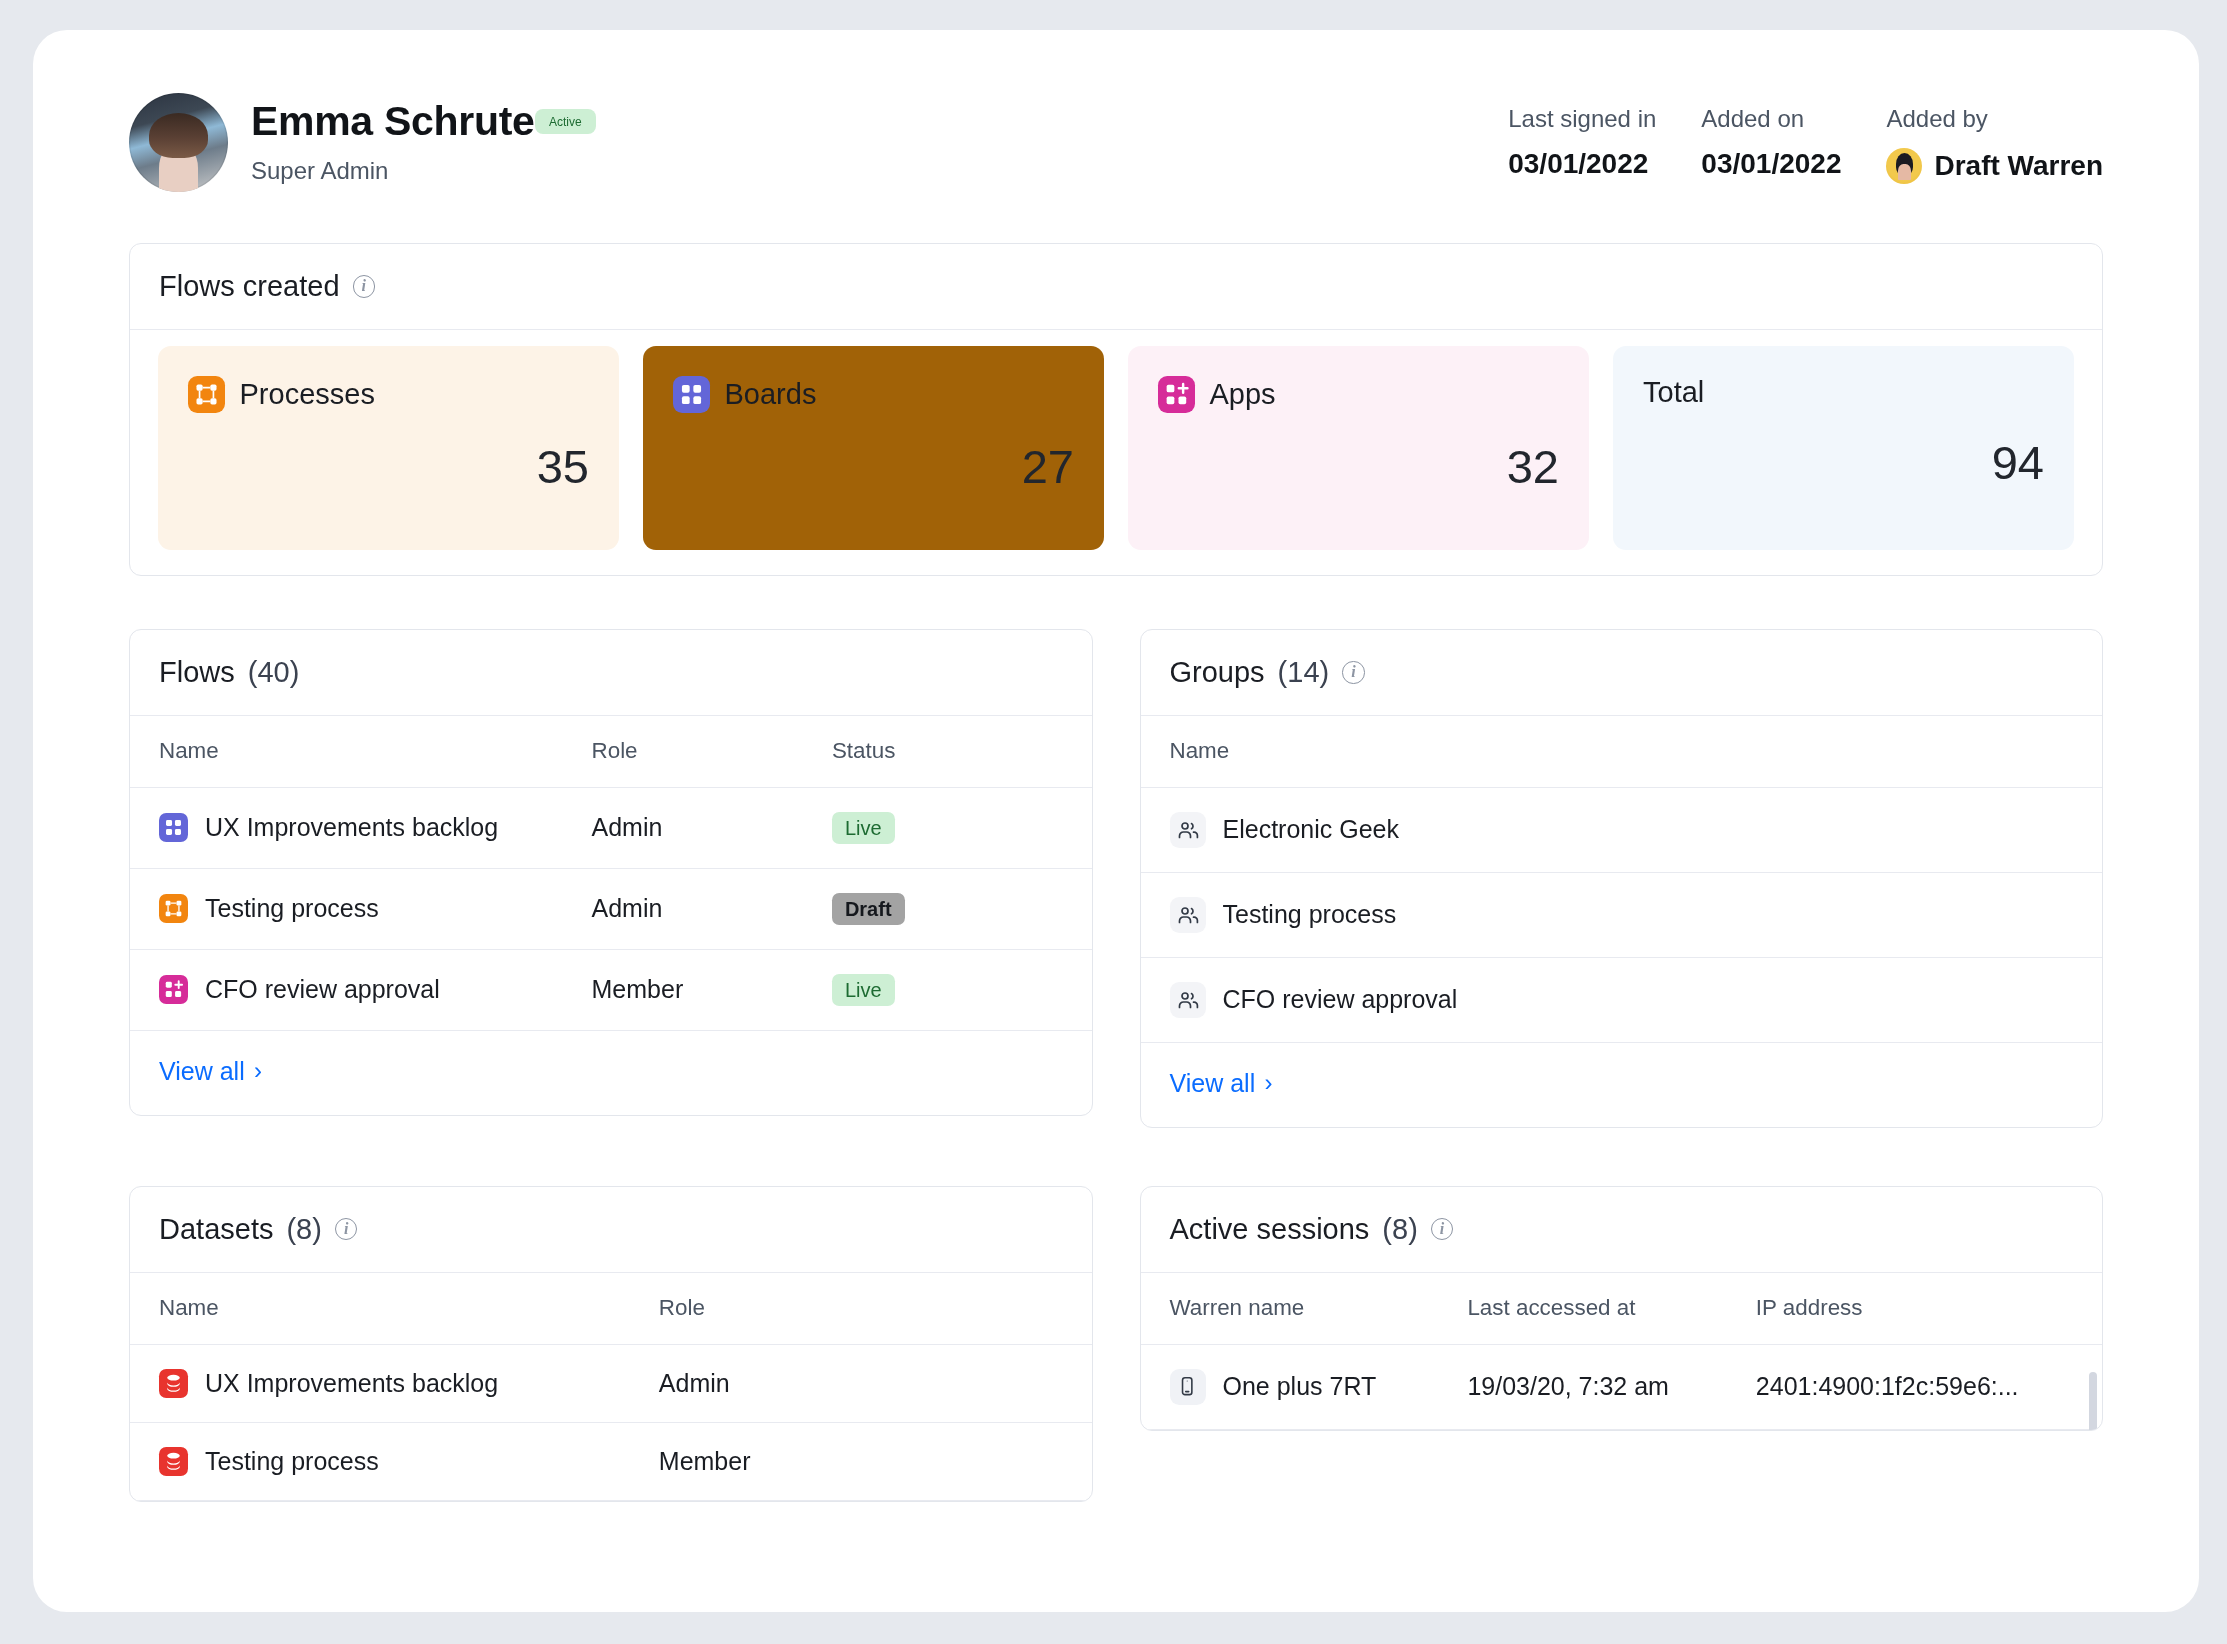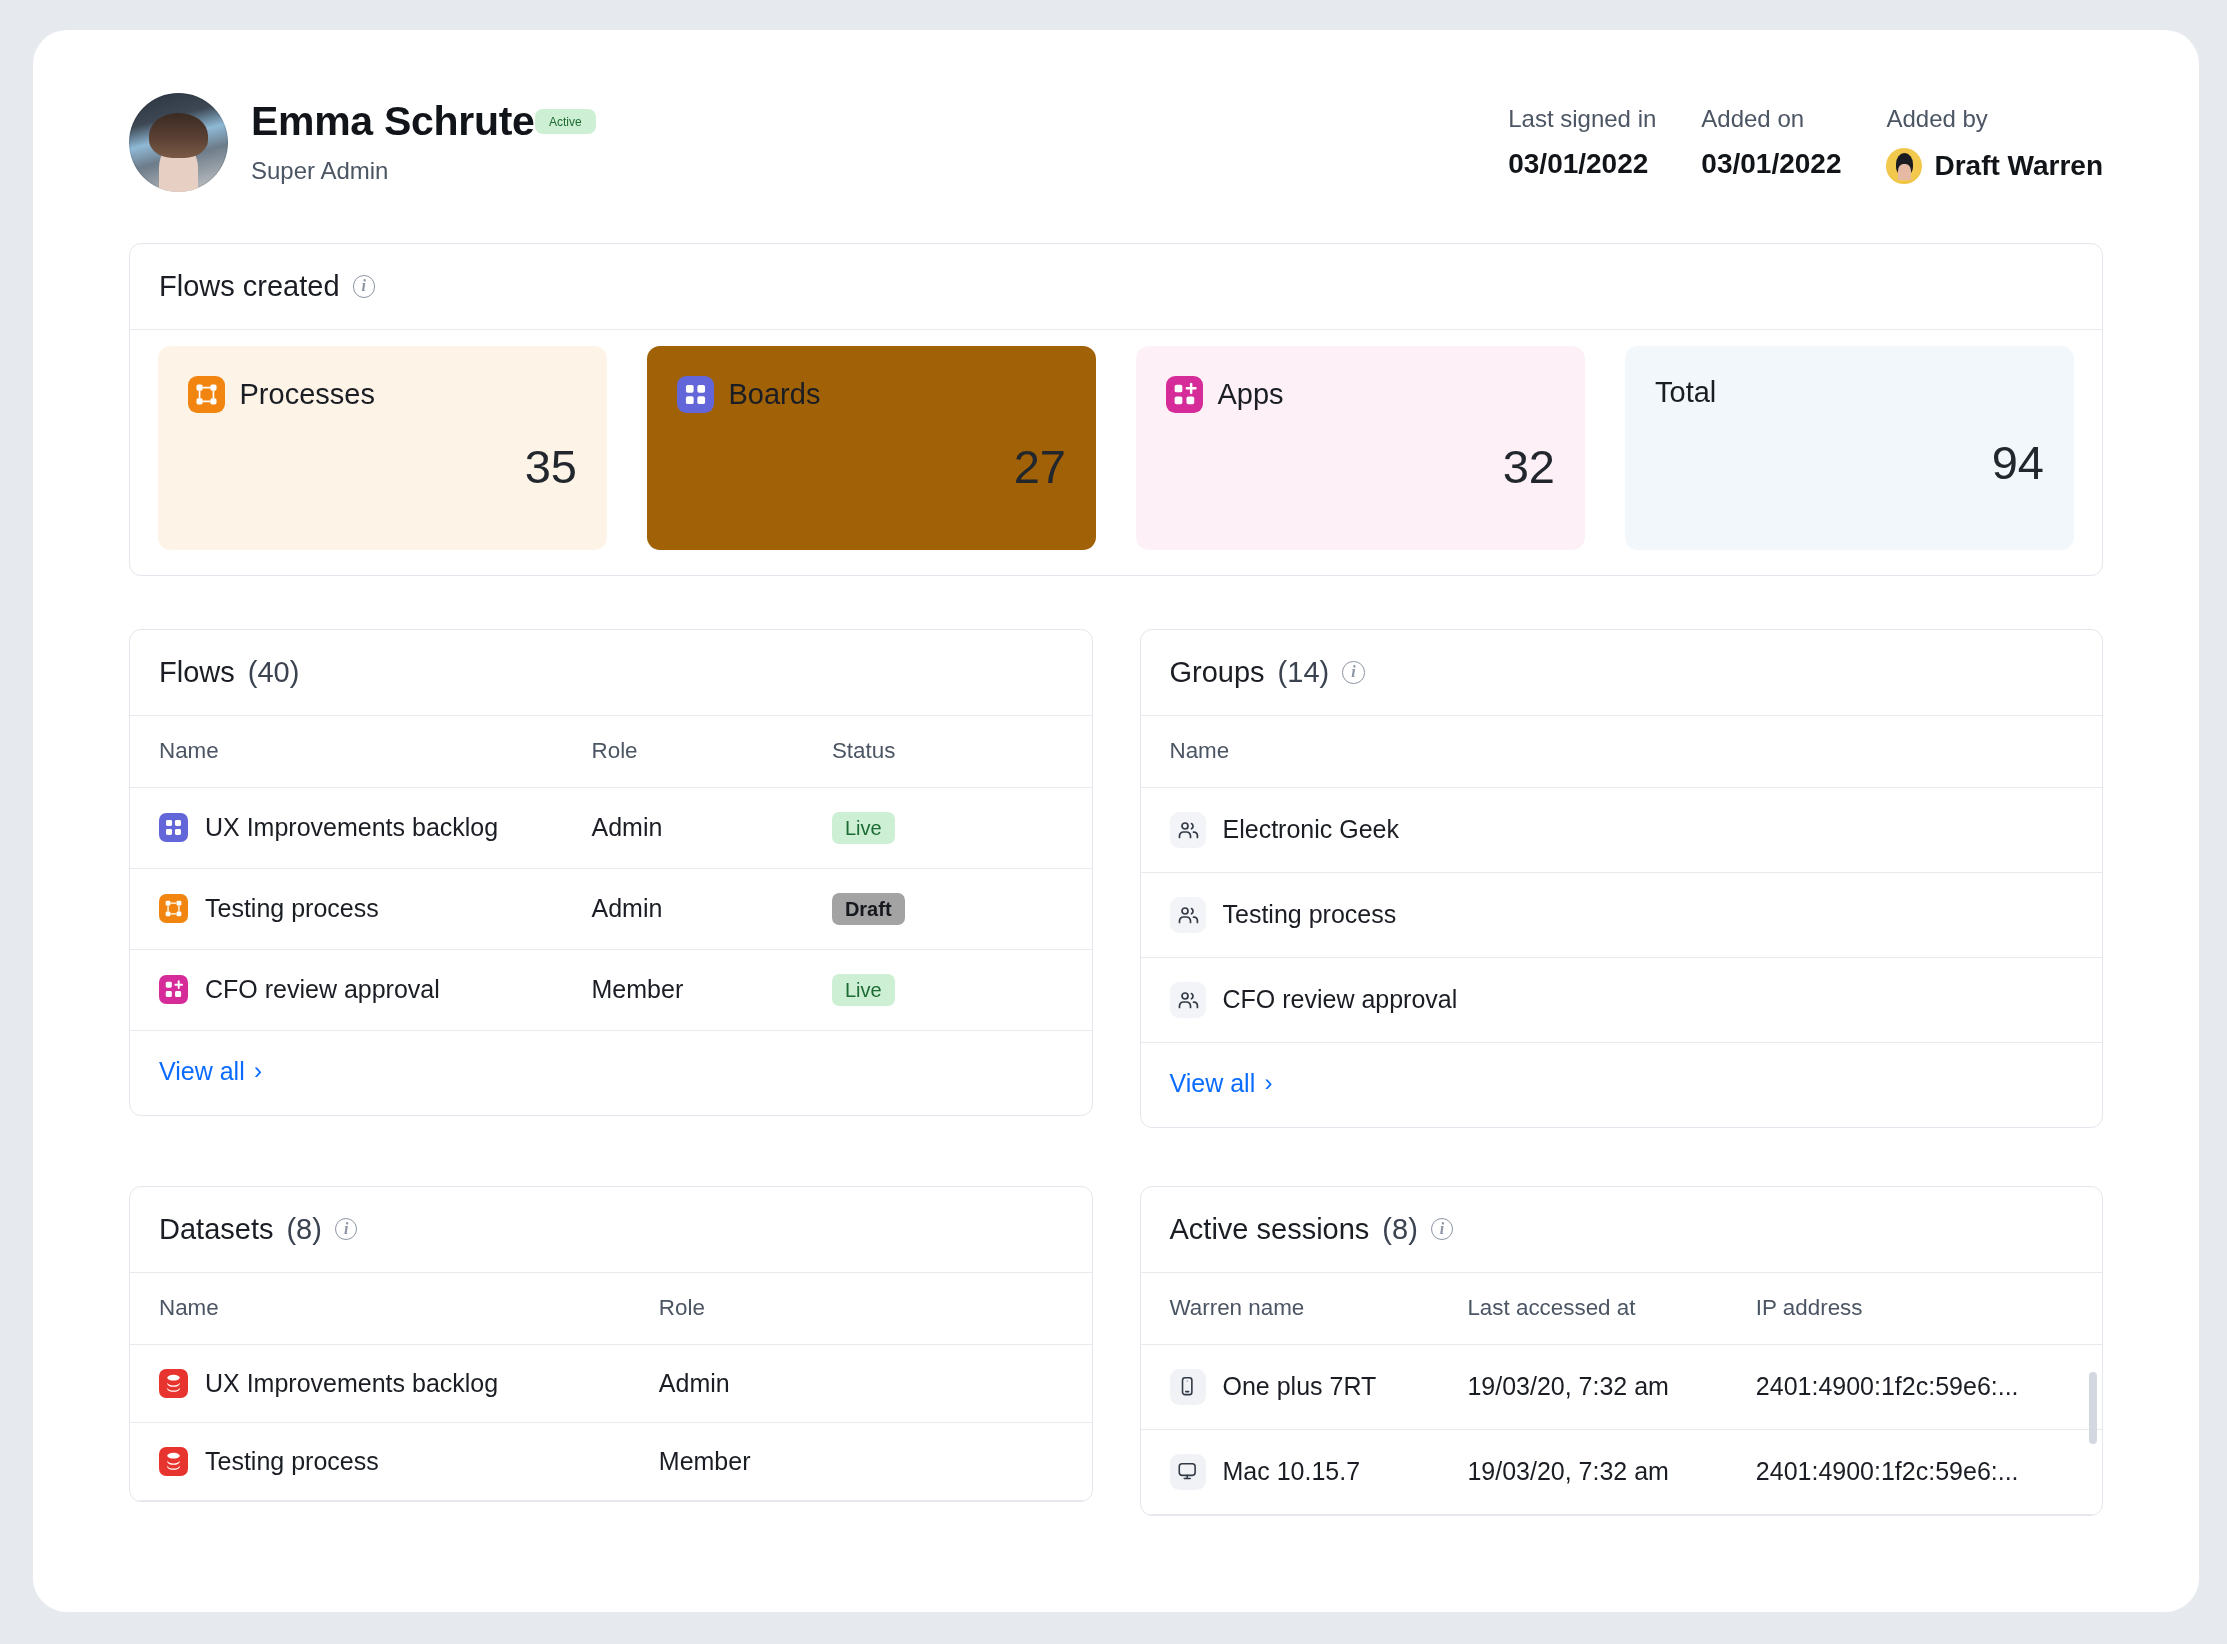--- a/index.html
+++ b/index.html
@@ -90,21 +90,21 @@
     border: 1.6px solid #8d95a3; color: #8d95a3;
     font-size: 16px; font-weight: 700; font-style: italic;
     display: inline-flex; align-items: center; justify-content: center;
     font-family: "Liberation Serif", serif;
   }
 
   
   .flows-created { margin-top: 51px; }
   .stat-grid { display: flex; gap: 0; padding: 16px 28px 25px 28px; }
   .stat-card {
-    flex: 1 1 0; margin: 0 20px;
+    flex: 1 1 0; margin: 0 12px;
     border-radius: 13px;
     padding: 30px 30px 40px 30px;
     min-height: 204px;
   }
   .stat-card:first-child { margin-left: 0; }
   .stat-card:last-child { margin-right: 0; }
   .stat-top { display: flex; align-items: center; gap: 14.5px; }
   .stat-label { font-size: 29px; color: #1a1d23; }
   .stat-value { margin-top: 26px; font-size: 47px; font-weight: 500; color: #22262d; text-align: right; }
   .bg-processes { background: #fdf3e7; }
@@ -497,35 +497,20 @@
                         <circle cx="12" cy="6.4" r="0.55" fill="#323a46" stroke="none"></circle>
                         <path d="M10.4 17.8h3.2"></path>
                       </svg>
                     </span>
                     <span>One plus 7RT</span>
                   </span>
                 </td>
                 <td>19/03/20, 7:32 am</td>
                 <td>2401:4900:1f2c:59e6:...</td>
               </tr>
-              <tr>
-                <td>
-                  <span class="cell-name">
-                    <span class="round-ic">
-                      <svg width="22.4" height="22.4" viewBox="0 0 24 24" fill="none" stroke="#323a46" stroke-width="1.7" stroke-linecap="round">
-                        <rect x="3.5" y="4" width="17" height="12.5" rx="3"></rect>
-                        <path d="M12 16.5v3.2M8.8 19.9h6.4"></path>
-                      </svg>
-                    </span>
-                    <span>Mac 10.15.7</span>
-                  </span>
-                </td>
-                <td>19/03/20, 7:32 am</td>
-                <td>2401:4900:1f2c:59e6:...</td>
-              </tr>
             </tbody>
           </table>
           <div class="vscroll"></div>
         </div>
       </div>
     </div>
 
   </div>
 
 </div>

